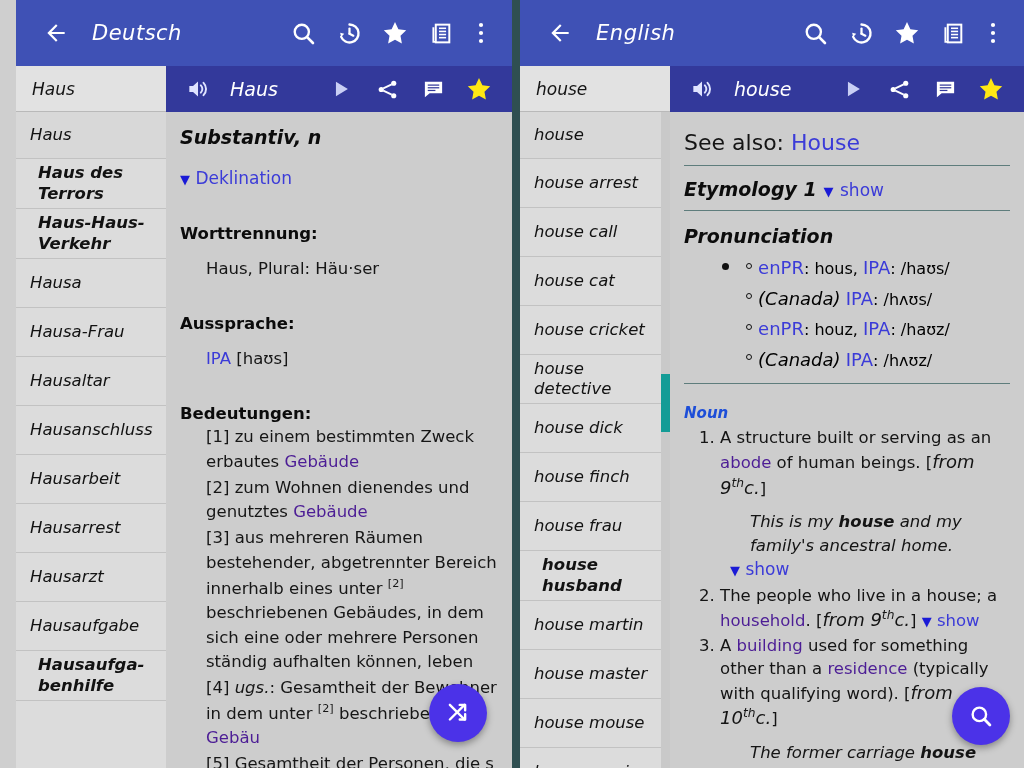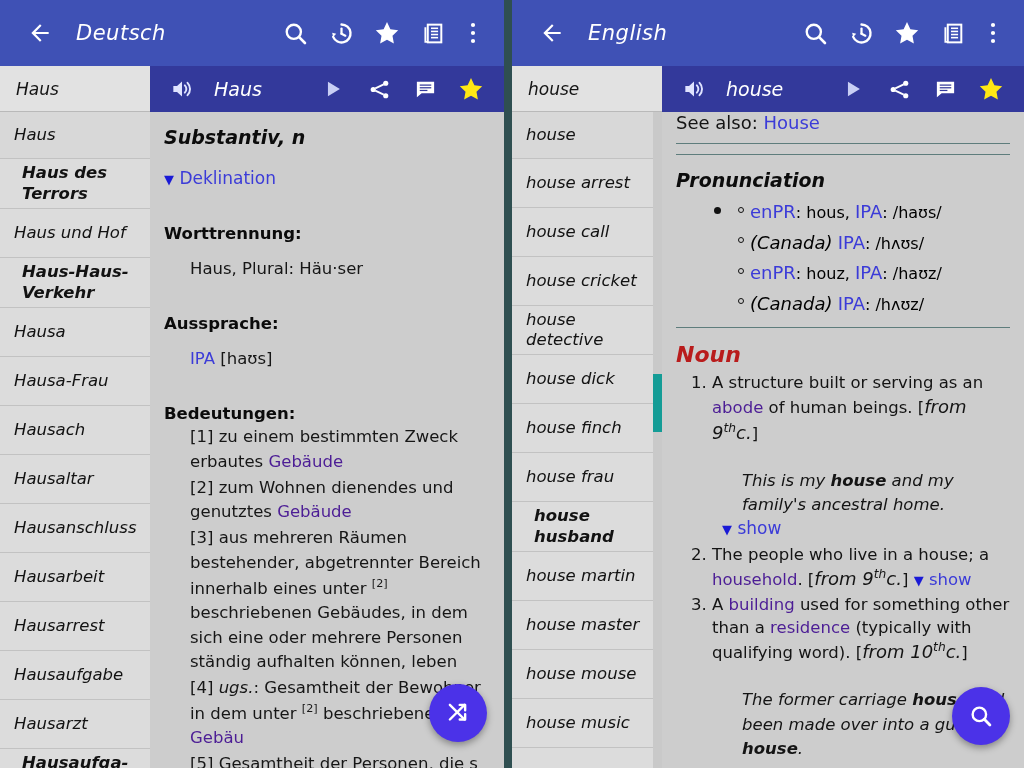--- a/index.html
+++ b/index.html
@@ -6,21 +6,21 @@
   body{
     width:1024px;height:768px;overflow:hidden;
     background:#cfcfcf;
     font-family:"DejaVu Sans", sans-serif;
     -webkit-font-smoothing:antialiased;
   }
   .app{display:flex;width:1024px;height:768px;position:relative;}
 
   
   .pane{position:relative;height:768px;display:flex;flex-direction:column;overflow:hidden;background:#cfcfcf;}
-  .pane-left{width:504px;}
+  .pane-left{width:504px;padding-left:16px;}
   .pane-right{width:512px;justify-content:space-between;}
 
   
   .appbar{height:66px;background:#3f51b5;display:flex;align-items:center;padding:0 14px 0 20px;box-sizing:border-box;flex:0 0 auto;}
   .appbar .back{width:40px;height:40px;display:flex;align-items:center;justify-content:center;flex:0 0 auto;}
   .appbar .title{
     color:#ffffff;font-family:"DejaVu Sans", sans-serif;
     font-size:21px;font-style:italic;margin-left:16px;white-space:nowrap;letter-spacing:.5px;
   }
   .appbar .spacer{flex:1 1 auto;}
@@ -61,34 +61,34 @@
   .lnk{color:#3b3bd8;}
   .lnk2{color:#4c1d95;}
   .tri{color:#1a1ad6;font-size:13px;}
   .dekl{margin-top:20px;font-size:17px;}
   .sect{font-weight:bold;font-size:16.5px;color:#0b0b0b;margin-top:36px;}
   .sub{margin-top:16px;padding-left:26px;font-size:16.5px;color:#161616;}
   .meanlist{margin-top:2px;padding-left:26px;font-size:16.5px;color:#161616;line-height:1.50;}
   .meanlist div{margin-top:1px;}
   sup{font-size:.68em;vertical-align:super;}
 
-  .seealso{font-size:18px;color:#141414;}
+  .seealso{margin-top:18px;font-size:22px;color:#141414;}
   .hr{height:1px;background:#5e7d7c;margin-top:10px;}
   .ety{margin-top:12px;font-size:19px;font-weight:bold;font-style:italic;color:#0c0c0c;}
   .ety .show{color:#3b3bd8;font-weight:normal;font-style:normal;font-size:17px;}
   .pron{margin-top:14px;font-size:19px;font-weight:bold;font-style:italic;color:#0c0c0c;}
   .bullets{margin:6px 0 0 0;padding:0;list-style:none;font-size:16px;}
   .bullets>li{position:relative;padding-left:74px;line-height:1.70;}
   .bullets>li .dot{position:absolute;left:38px;top:.62em;width:7px;height:7px;border-radius:50%;background:#111;}
   .bullets>li .circ{position:absolute;left:62px;top:.60em;width:6px;height:6px;border-radius:50%;border:1.4px solid #111;box-sizing:border-box;}
   .small{font-size:18px;}
-  .bignoun{font-size:22px;font-weight:bold;font-style:italic;color:#b91c1c;margin-top:14px;}
+  .bignoun{font-size:15px;font-weight:bold;font-style:italic;color:#1d4ed8;margin-top:20px;}
   ol.defs{margin:2px 0 0 0;padding-left:36px;font-size:16.5px;color:#141414;line-height:1.40;}
   ol.defs>li{margin-top:4px;}
-  .ex{font-style:italic;padding-left:30px;margin-top:24px;line-height:1.46;}
+  .ex{font-style:italic;padding-left:30px;margin-top:10px;line-height:1.46;}
   .ex b{font-weight:bold;}
   .showline{padding-left:10px;font-size:17px;}
   .sb-track-grey{position:absolute;top:0;bottom:0;width:9px;background:#c9c9c9;}
   .sb-thumb-teal{position:absolute;width:9px;background:#149c96;left:0;}
 
   .divider{width:8px;height:768px;background:#2f4f51;flex:0 0 auto;}
 
   
   .fab{position:absolute;border-radius:50%;background:#4b32e8;display:flex;align-items:center;justify-content:center;box-shadow:0 3px 7px rgba(0,0,0,.35);}
   .fab.shuffle{width:58px;height:58px;left:429px;top:684px;}
@@ -195,52 +195,46 @@
     <div class="body">
 
       <div class="wordlist left">
         <div class="wl-inner">
           <div class="wl-item sel" style="height:47px">
               <span>Haus</span>
             </div>
           <div class="wl-item two" style="height:50px">
               <span>Haus des Terrors</span>
             </div>
-          <div class="wl-item" style="height:49px">
-              <span>Haus und Hof</span>
-            </div>
           <div class="wl-item two" style="height:50px">
               <span>Haus-Haus-Verkehr</span>
             </div>
           <div class="wl-item" style="height:49px">
               <span>Hausa</span>
             </div>
           <div class="wl-item" style="height:49px">
               <span>Hausa-Frau</span>
             </div>
           <div class="wl-item" style="height:49px">
-              <span>Hausach</span>
-            </div>
-          <div class="wl-item" style="height:49px">
               <span>Hausaltar</span>
             </div>
           <div class="wl-item" style="height:49px">
               <span>Hausanschluss</span>
             </div>
           <div class="wl-item" style="height:49px">
               <span>Hausarbeit</span>
             </div>
           <div class="wl-item" style="height:49px">
               <span>Hausarrest</span>
             </div>
           <div class="wl-item" style="height:49px">
+              <span>Hausarzt</span>
+            </div>
+          <div class="wl-item" style="height:49px">
               <span>Hausaufgabe</span>
-            </div>
-          <div class="wl-item" style="height:49px">
-              <span>Hausarzt</span>
             </div>
           <div class="wl-item two" style="height:50px">
               <span>Hausaufga-benhilfe</span>
             </div>
         </div>
       </div>
 
       <div class="article">
         <div class="inner">
           <div class="pos">Substantiv, n</div>
@@ -400,20 +394,23 @@
           <div class="wl-item sel" style="height:47px">
               <span>house</span>
             </div>
           <div class="wl-item" style="height:49px">
               <span>house arrest</span>
             </div>
           <div class="wl-item" style="height:49px">
               <span>house call</span>
             </div>
           <div class="wl-item" style="height:49px">
+              <span>house cat</span>
+            </div>
+          <div class="wl-item" style="height:49px">
               <span>house cricket</span>
             </div>
           <div class="wl-item" style="height:49px">
               <span>house detective</span>
             </div>
           <div class="wl-item" style="height:49px">
               <span>house dick</span>
             </div>
           <div class="wl-item" style="height:49px">
               <span>house finch</span>
@@ -444,20 +441,25 @@
 
       <div class="article">
         <div class="inner">
 
           <div class="seealso">
             <span>See also:</span>
             <span class="lnk">House</span>
           </div>
           <div class="hr"></div>
 
+          <div class="ety">
+            <span>Etymology 1</span>
+            <span class="tri">▼</span>
+            <span class="show lnk">show</span>
+          </div>
           <div class="hr"></div>
 
           <div class="pron">Pronunciation</div>
 
           <ul class="bullets">
             <li>
               <span class="dot"></span>
               <span class="circ"></span>
               <span class="lnk small">enPR</span><span>: </span><span>hous,</span>
               <span class="lnk small">IPA</span><span>: </span><span>/haʊs/</span>

